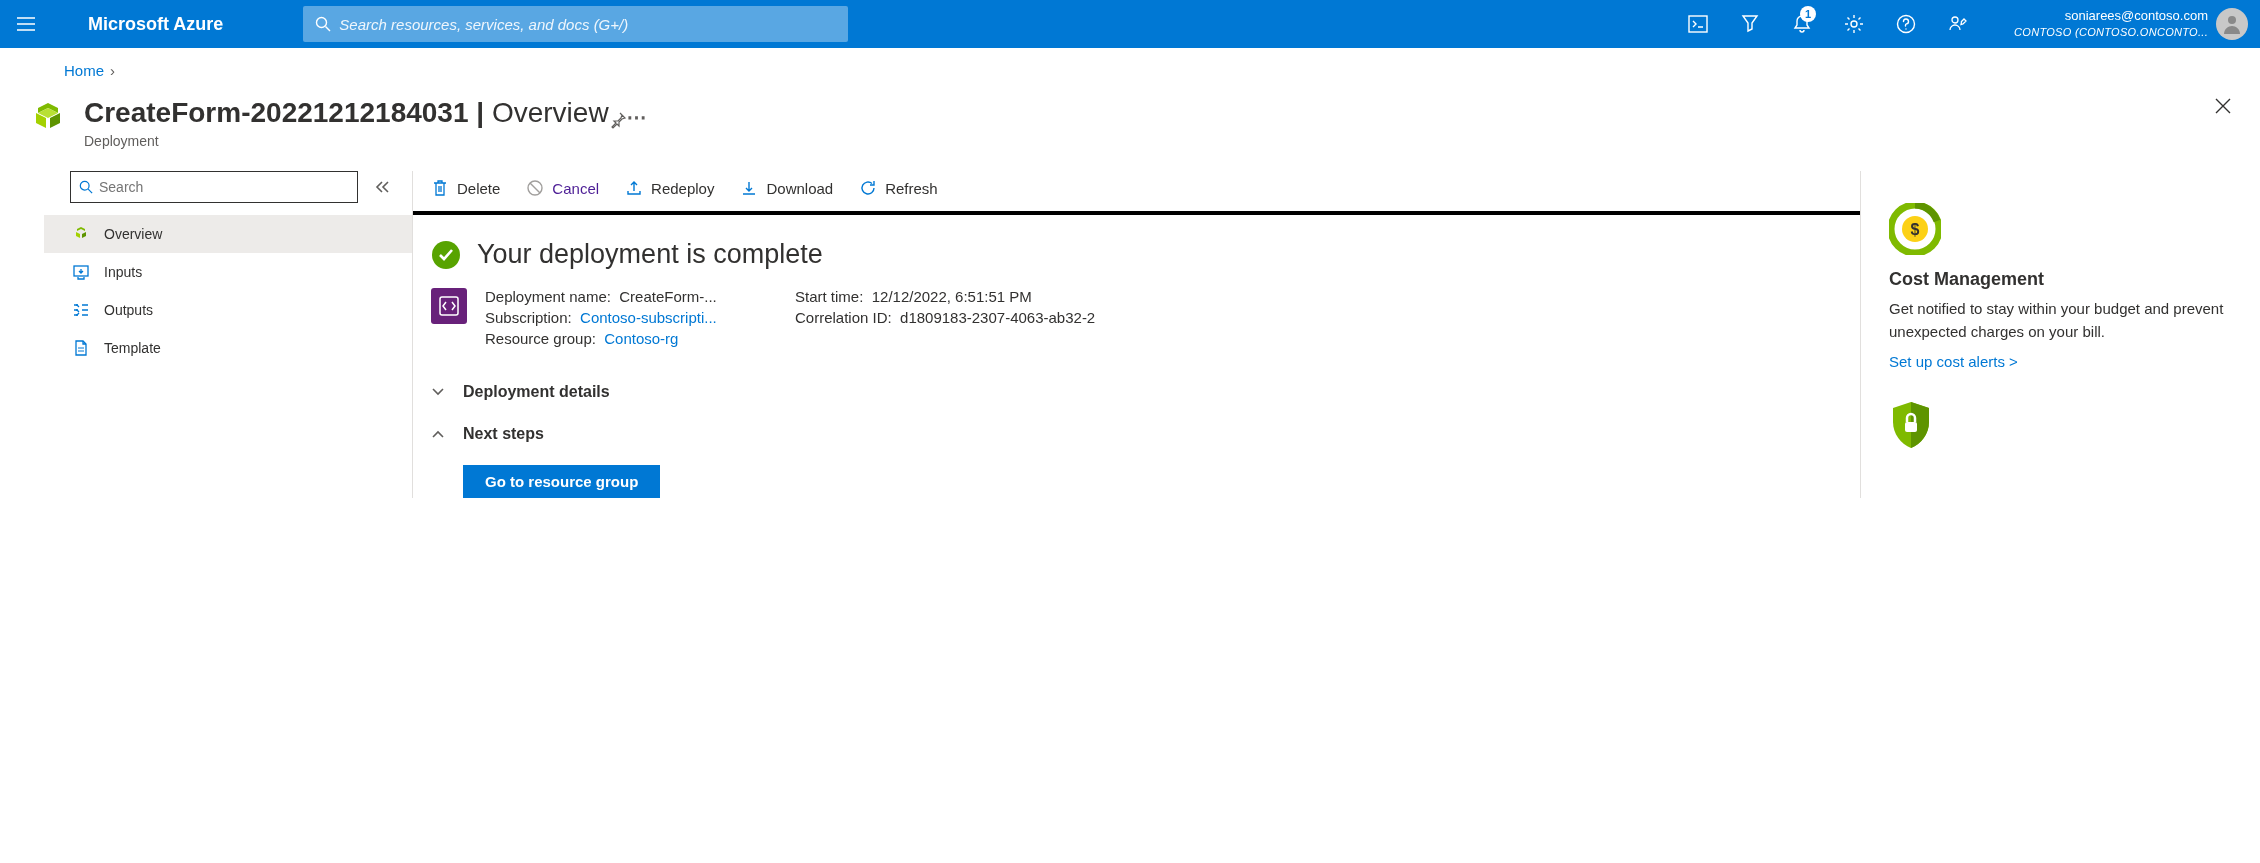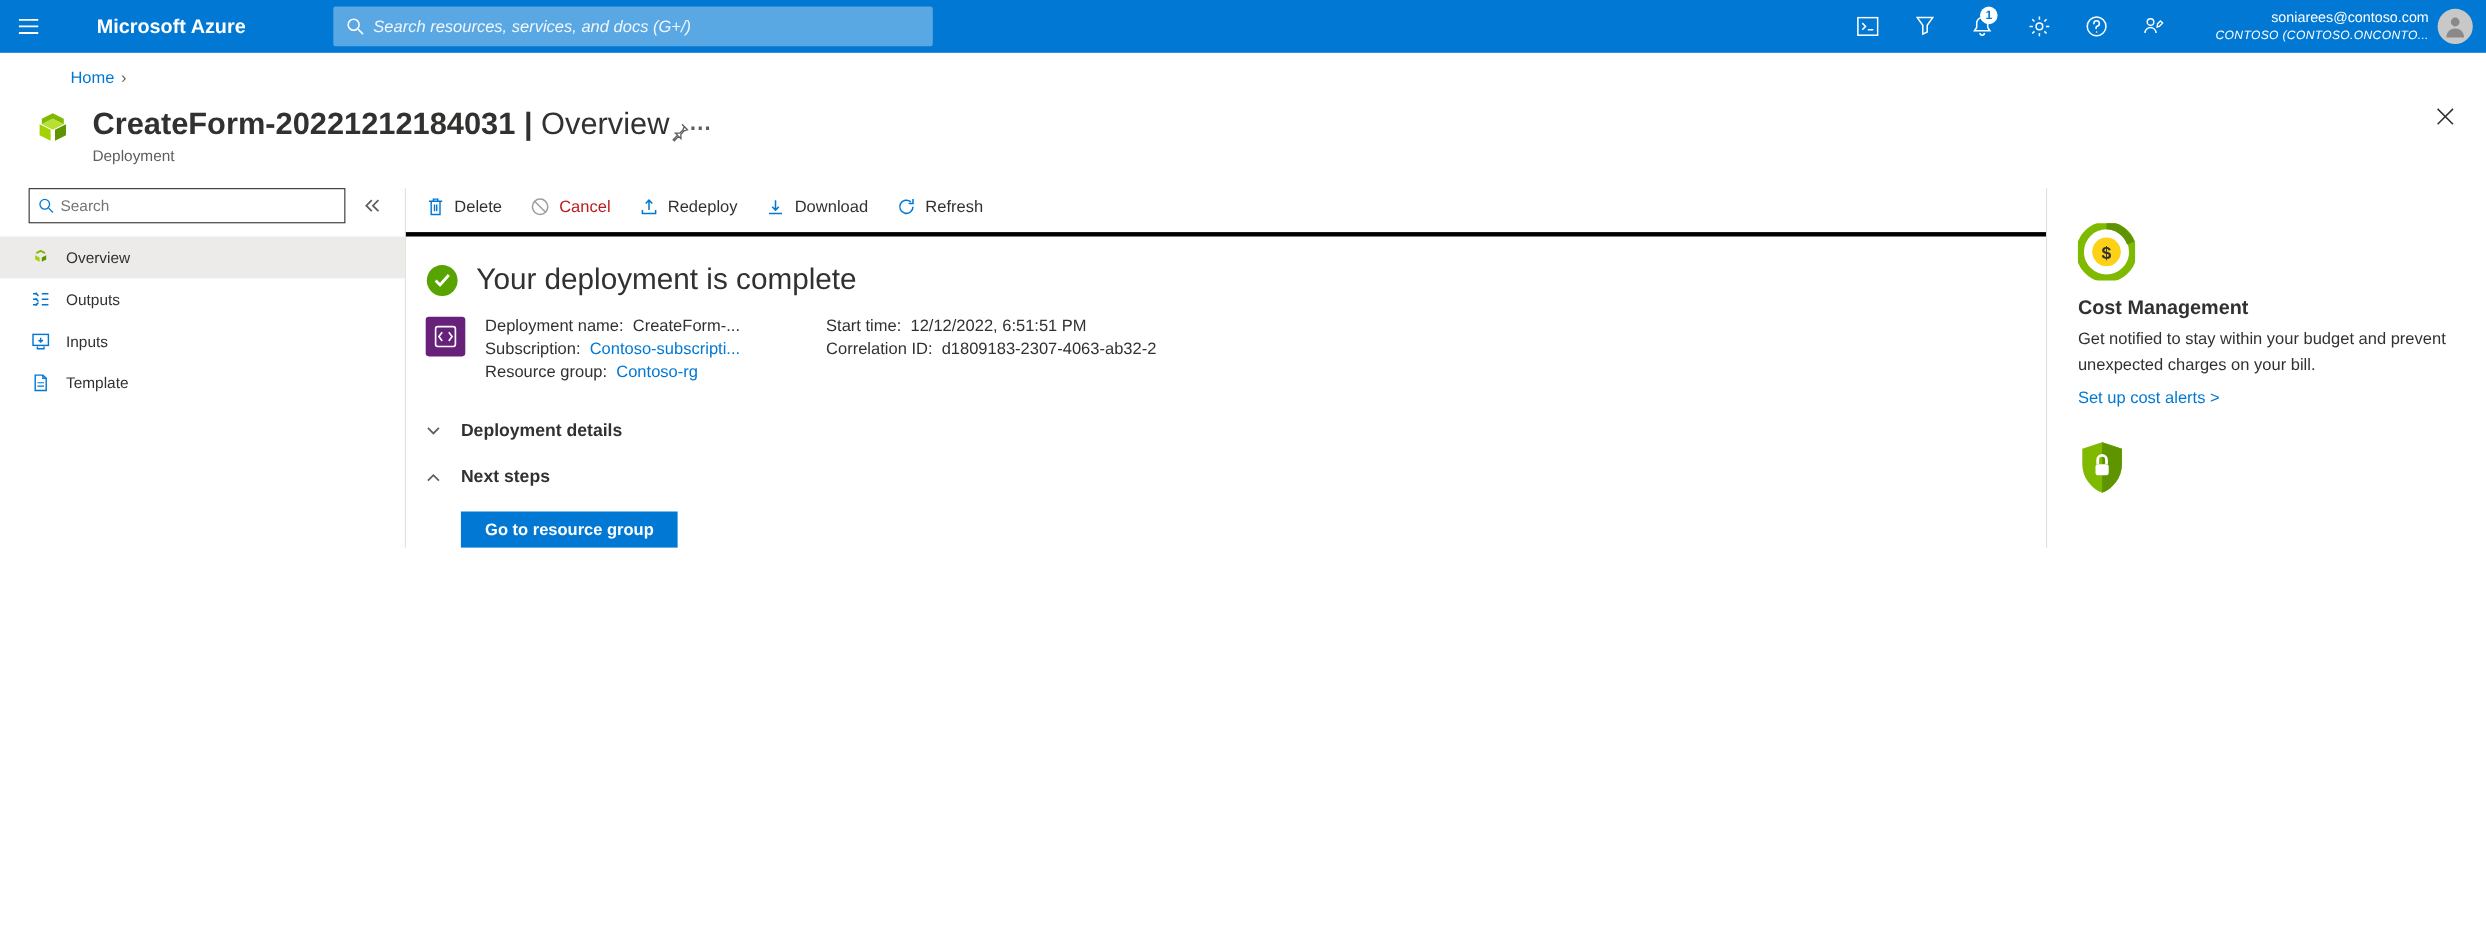--- a/index.html
+++ b/index.html
@@ -29,39 +29,39 @@
 
 .page-title-row { display: flex; align-items: flex-start; padding: 8px 28px 22px; gap: 16px; }
 .title-icon { width: 40px; height: 40px; flex-shrink: 0; margin-top: 2px; }
 .title-block { flex: 1; }
 .title-main { font-size: 28px; font-weight: 600; color: #323130; display: flex; align-items: flex-end; }
 .title-sub { font-size: 14px; color: #605e5c; margin-top: 4px; }
 .pin-btn, .more-btn, .close-btn { cursor: pointer; display: flex; align-items: center; justify-content: center; }
 .close-btn { margin-left: auto; }
 
 
-.main { display: flex; }
+.main { display: flex; margin-left: 44px; }
 
 
 .sidebar { width: 368px; flex-shrink: 0; padding-left: 26px; }
 .sidebar-search-row { display: flex; align-items: center; gap: 16px; margin-bottom: 12px; padding-right: 18px; }
 .sidebar-search { border: 1px solid #323130; height: 32px; display: flex; align-items: center; padding: 0 8px; flex: 1; max-width: 288px; }
 .sidebar-search input { border: none; outline: none; font-size: 14px; flex: 1; margin-left: 6px; }
 .collapse-btn { cursor: pointer; color: #605e5c; }
 .nav-list { list-style: none; margin-left: -26px; }
 .nav-item { display: flex; align-items: center; gap: 14px; padding: 10px 16px 10px 28px; cursor: pointer; font-size: 14px; }
 .nav-item.active { background: #edebe9; }
 .nav-icon { width: 18px; height: 18px; display: flex; align-items: center; justify-content: center; }
 
 
 .content { flex: 1; border-left: 1px solid #e1dfdd; display: flex; }
 .content-main { flex: 1; padding: 0 0 0 0; min-width: 0; }
 .toolbar { display: flex; align-items: center; gap: 26px; padding: 8px 18px 14px; border-bottom: 4px solid #000000; }
 .tool-btn { display: flex; align-items: center; gap: 8px; cursor: pointer; font-size: 15px; color: #323130; }
-.tool-btn.disabled { color: #b91c1c; cursor: default; justify-content: flex-end; }
+.tool-btn.disabled { color: #4c1d95; cursor: default; justify-content: flex-end; }
 .tool-btn .ico { width: 18px; height: 18px; display: flex; align-items: center; justify-content: center; color: #0078d4; }
 .tool-btn.disabled .ico { color: #a19f9d; }
 
 .status-row { display: flex; align-items: center; gap: 16px; padding: 24px 18px 18px; }
 .status-title { font-size: 27px; font-weight: 400; color: #323130; }
 
 .details-block { display: flex; gap: 18px; padding: 0 18px 20px; }
 .details-icon { width: 36px; height: 36px; background: #68217a; border-radius: 3px; display: flex; align-items: center; justify-content: center; flex-shrink: 0; }
 .details-grid { display: flex; gap: 20px; flex: 1; min-width: 0; }
 .details-col { min-width: 0; }
@@ -211,38 +211,38 @@
               <path d="M9 2l4 2v2l-4-2-4 2V4l4-2z" fill="#7fba00"></path>
               <path d="M4 7l4 2v4l-4-2V7z" fill="#a4d101"></path>
               <path d="M14 7l-4 2v4l4-2V7z" fill="#5e9400"></path>
             </svg>
           </span>
         <span>Overview</span>
       </li>
       <li class="nav-item">
         <span class="nav-icon">
             <svg width="18" height="18" viewBox="0 0 18 18">
+              <rect x="2" y="3" width="14" height="10" stroke="#0078d4" stroke-width="1.3" fill="none"></rect>
+              <path d="M6 14v2h6v-2" stroke="#0078d4" stroke-width="1.3" fill="none"></path>
+              <path d="M9 6v4M7 8l2 2 2-2" stroke="#0078d4" stroke-width="1.3" fill="none"></path>
+            </svg>
+          </span>
+        <span>Inputs</span>
+      </li>
+      <li class="nav-item">
+        <span class="nav-icon">
+            <svg width="18" height="18" viewBox="0 0 18 18">
               <path d="M2 4h3l2 2M2 9h3l2 2M2 14h3l2-2" stroke="#0078d4" stroke-width="1.3" fill="none"></path>
               <circle cx="5" cy="4" r="1" fill="#0078d4"></circle>
               <circle cx="5" cy="9" r="1" fill="#0078d4"></circle>
               <circle cx="5" cy="14" r="1" fill="#0078d4"></circle>
               <path d="M10 4h6M10 9h6M10 14h6" stroke="#0078d4" stroke-width="1.3"></path>
             </svg>
           </span>
         <span>Outputs</span>
-      </li>
-      <li class="nav-item">
-        <span class="nav-icon">
-            <svg width="18" height="18" viewBox="0 0 18 18">
-              <rect x="2" y="3" width="14" height="10" stroke="#0078d4" stroke-width="1.3" fill="none"></rect>
-              <path d="M6 14v2h6v-2" stroke="#0078d4" stroke-width="1.3" fill="none"></path>
-              <path d="M9 6v4M7 8l2 2 2-2" stroke="#0078d4" stroke-width="1.3" fill="none"></path>
-            </svg>
-          </span>
-        <span>Inputs</span>
       </li>
       <li class="nav-item">
         <span class="nav-icon">
             <svg width="18" height="18" viewBox="0 0 18 18">
               <path d="M4 2h7l3 3v11H4V2z" stroke="#0078d4" stroke-width="1.3" fill="none"></path>
               <path d="M11 2v3h3" stroke="#0078d4" stroke-width="1.3" fill="none"></path>
               <path d="M6 9h6M6 12h6" stroke="#0078d4" stroke-width="1"></path>
             </svg>
           </span>
         <span>Template</span>

